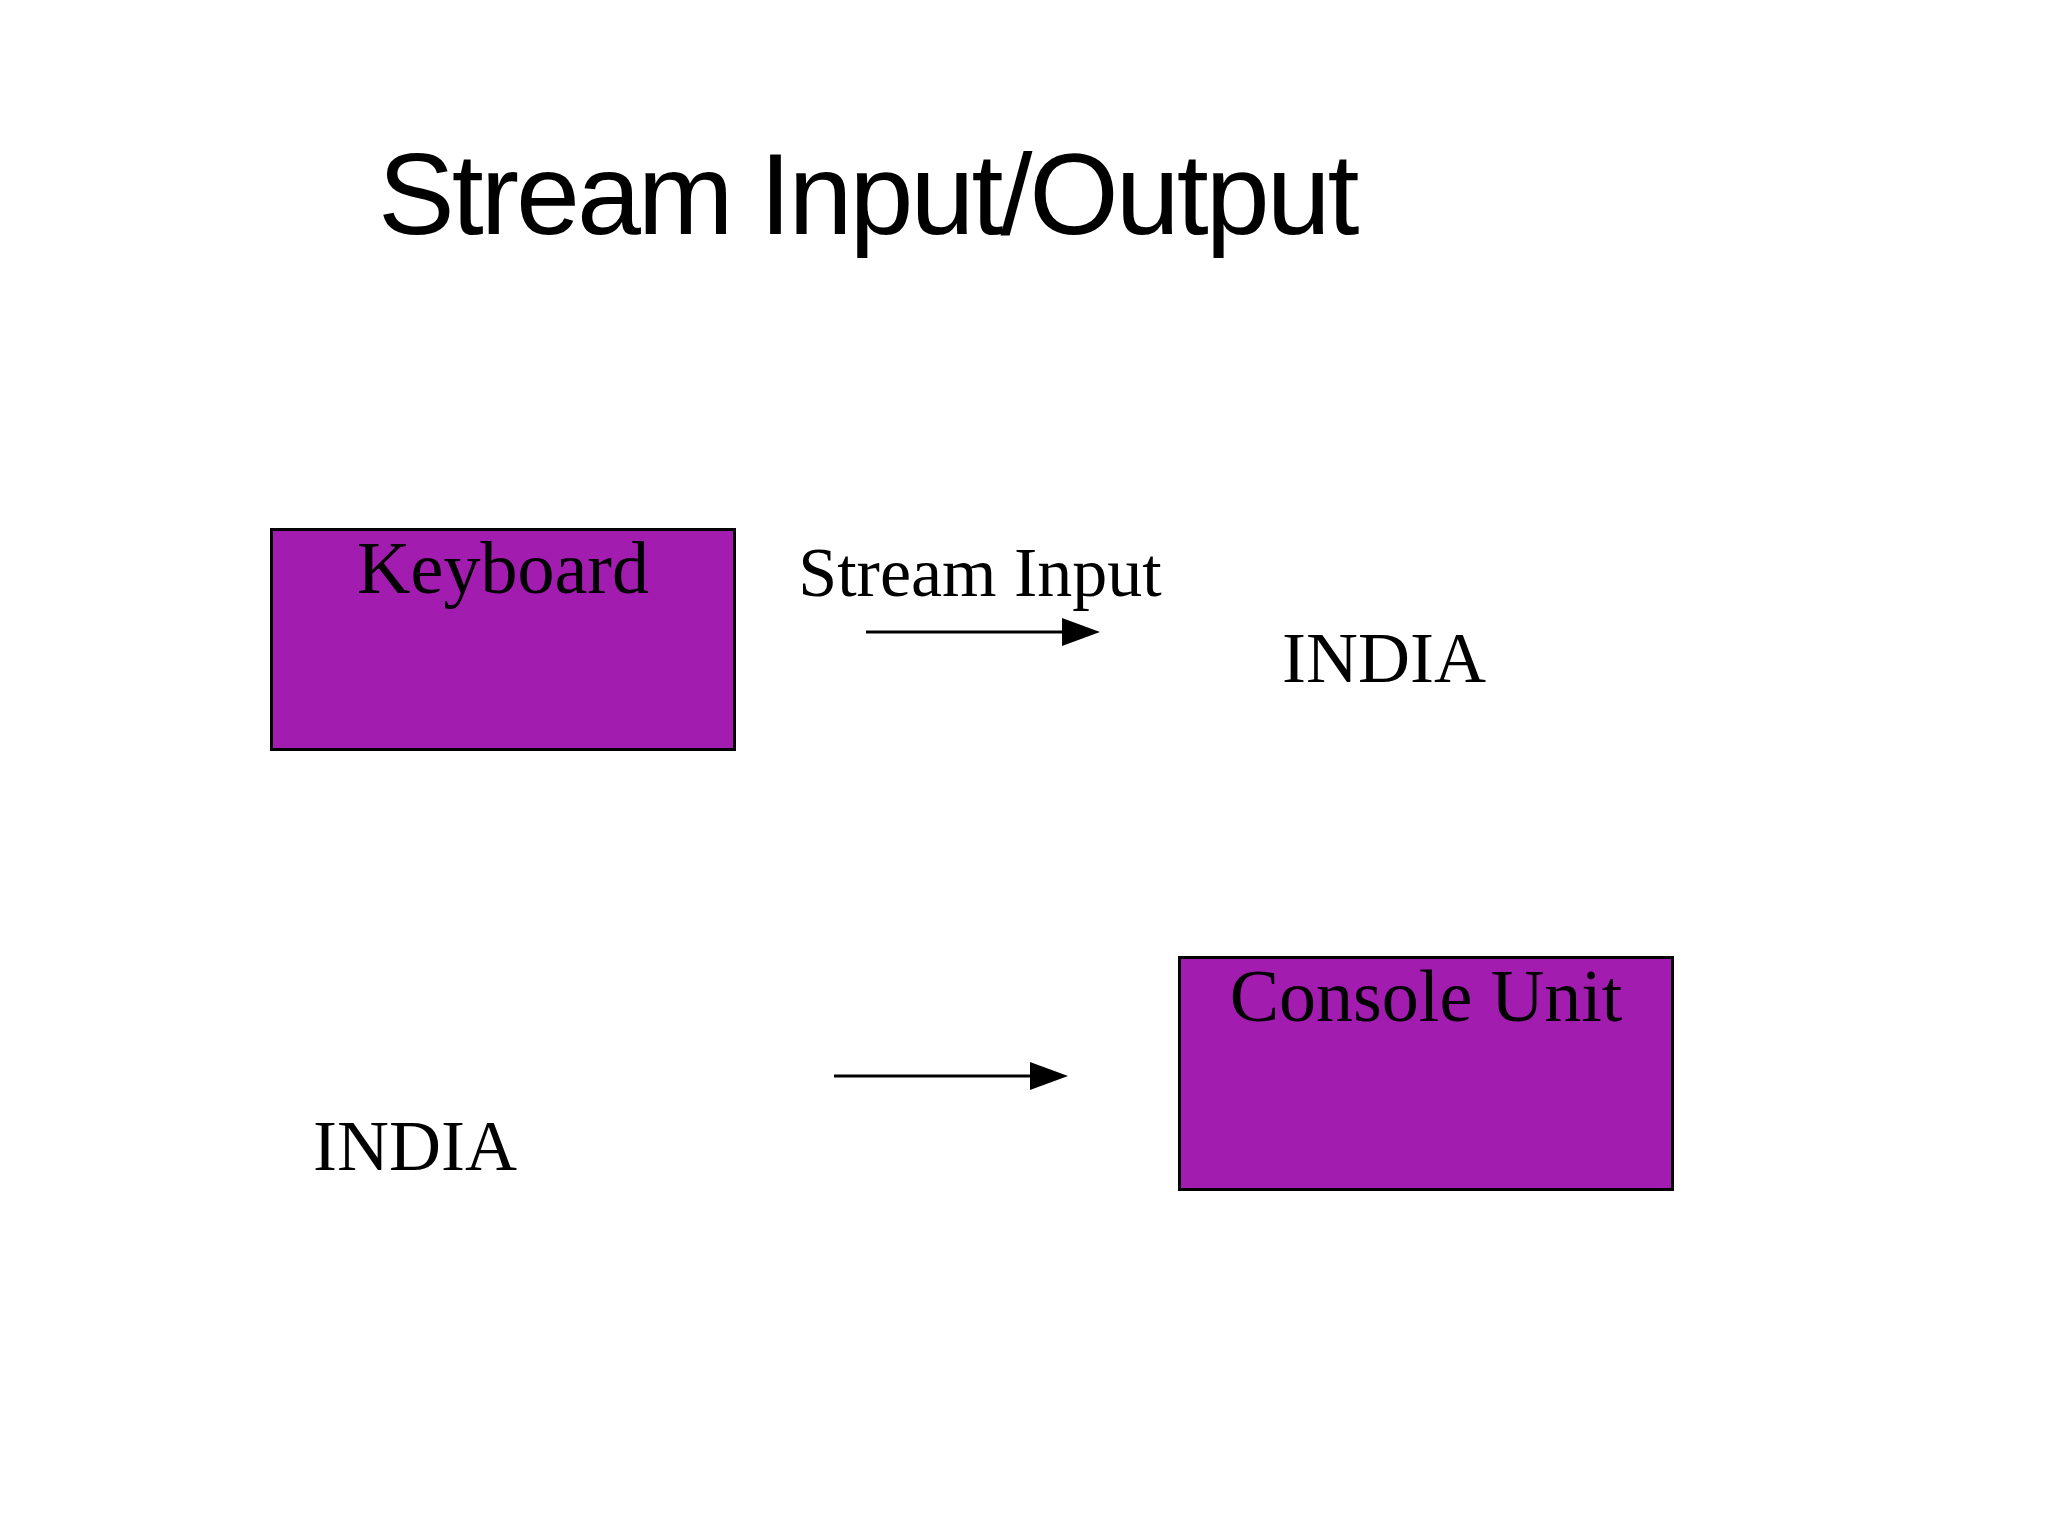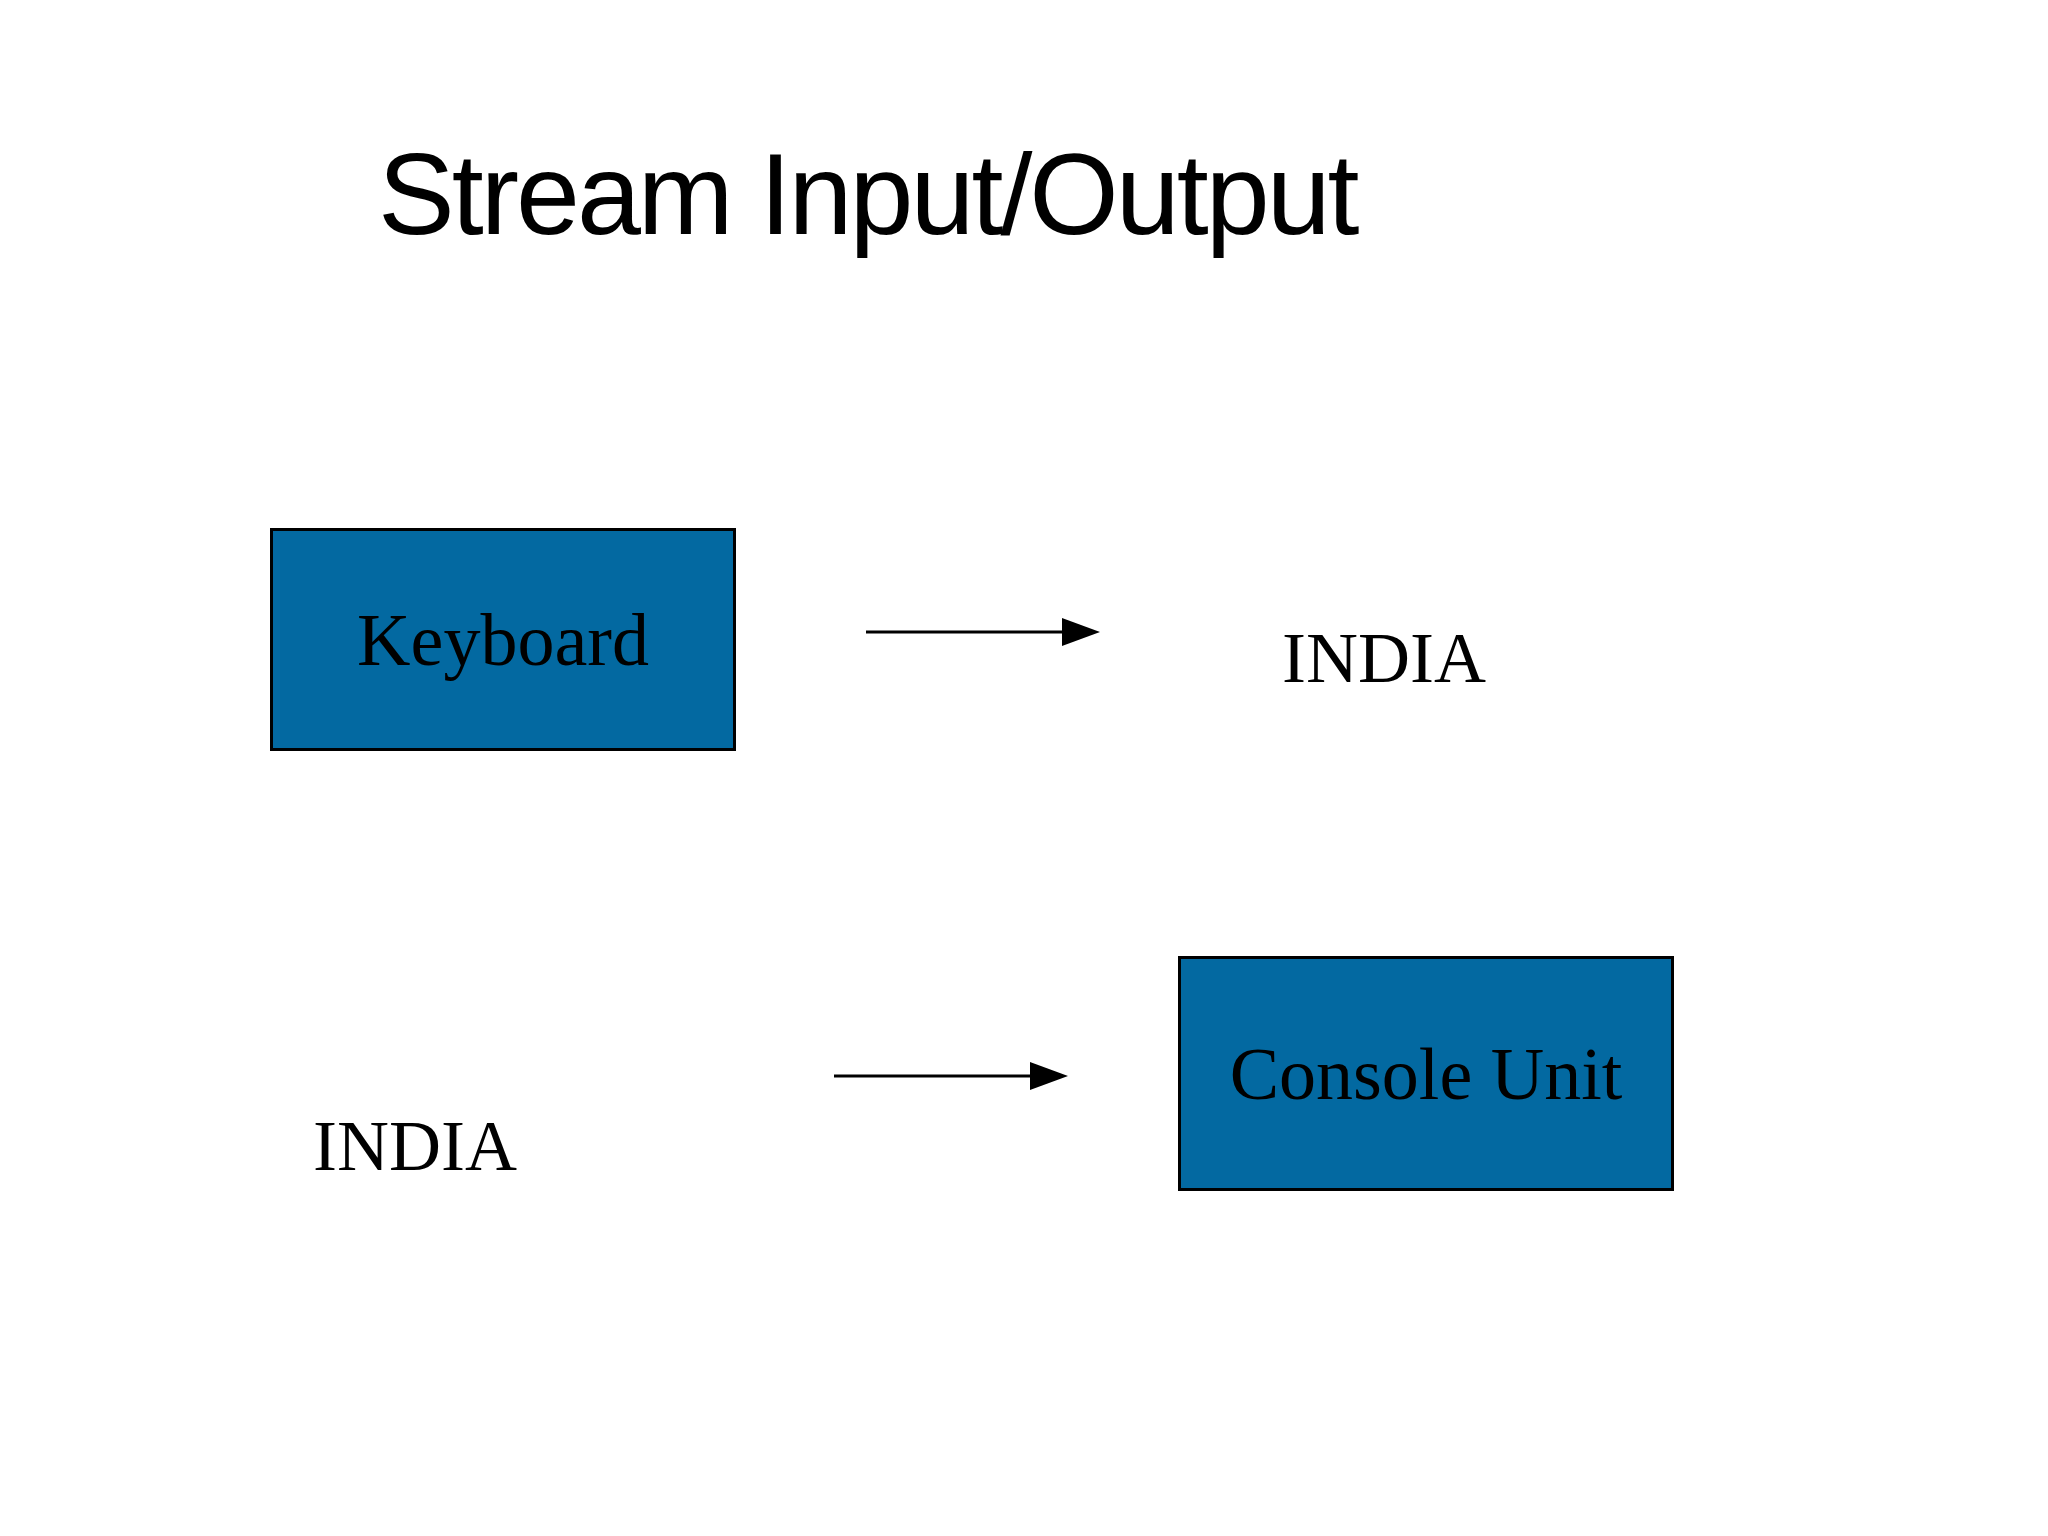--- a/index.html
+++ b/index.html
@@ -24,23 +24,22 @@
     font-family: "Liberation Sans", sans-serif;
     font-size: 115px;
     letter-spacing: -3px;
     font-weight: 400;
     color: #000000;
     white-space: nowrap;
   }
   .flow-box {
     position: absolute;
     border: 3px solid #000000;
-    background: #0369a1;
+    background: #a21caf;
     display: flex;
-    align-items: center;
     justify-content: center;
     box-sizing: border-box;
   }
   .keyboard-box {
     left: 270px;
     top: 528px;
     width: 466px;
     height: 223px;
   }
   .console-box {
@@ -113,20 +112,21 @@
 <body>
 
 <div class="slide">
 
   <div class="slide-title">Stream Input/Output</div>
 
   <div class="flow-box keyboard-box">
     <span class="box-label">Keyboard</span>
   </div>
 
+  <div class="arrow-label stream-input-label">Stream Input</div>
 
   <svg class="flow-arrow stream-input-arrow" viewBox="0 0 240 40" xmlns="http://www.w3.org/2000/svg">
     <line x1="2" y1="20" x2="198" y2="20" stroke="#000000" stroke-width="3"></line>
     <polygon points="198,6 236,20 198,34" fill="#000000"></polygon>
   </svg>
 
   <div class="data-word india-top">INDIA</div>
 
   <div class="data-word india-bottom">INDIA</div>
 

